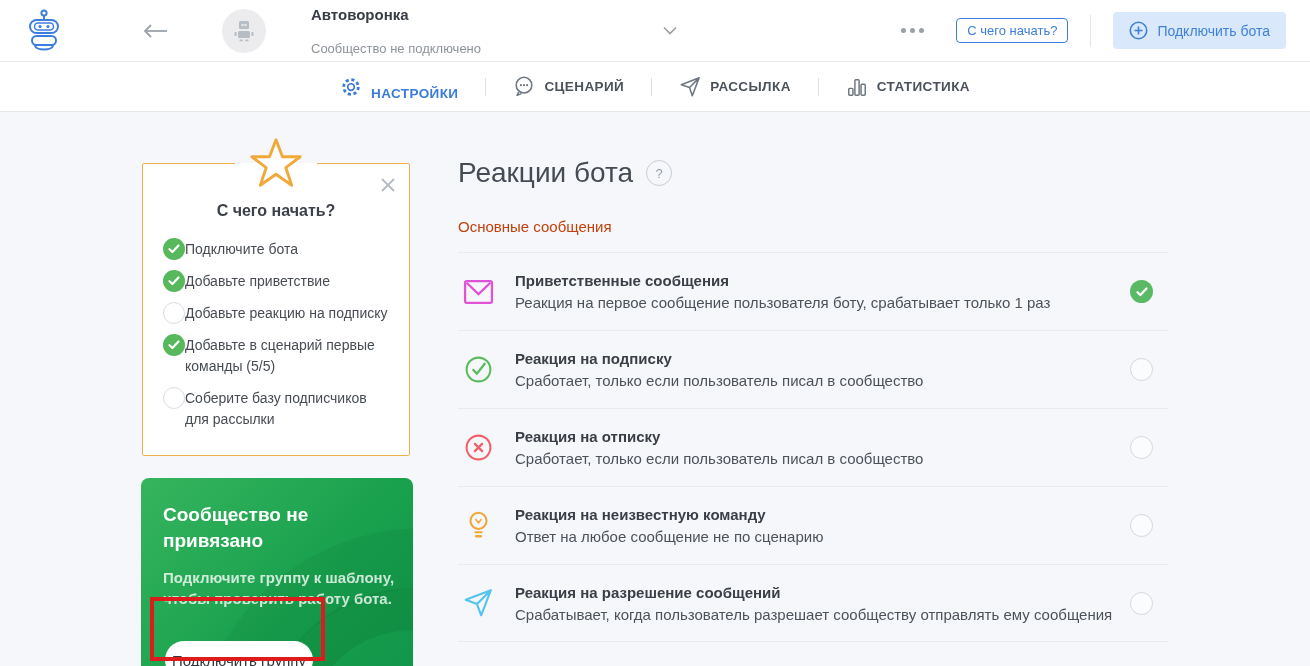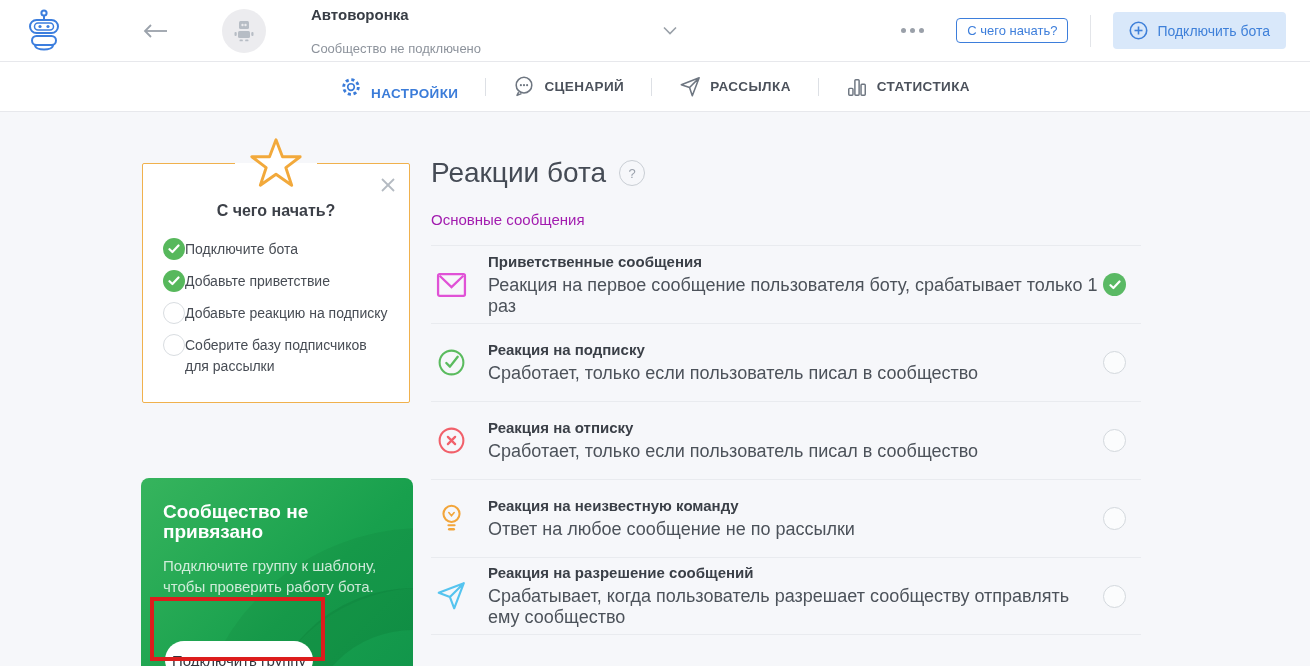--- a/index.html
+++ b/index.html
@@ -53,41 +53,41 @@
   .cl-circle.pending { background:#fff; border:1.5px solid #d9dde1; }
   .cl-label { font-size:14px; line-height:21px; color:#474c54; padding-top:1px; }
 
   
   .green-card { position:absolute; left:141px; top:366px; width:272px; height:240px;
     border-radius:8px; overflow:hidden; background:linear-gradient(135deg,#36b45d 0%,#18a04d 55%,#10934a 100%); }
   .ring { position:absolute; border-radius:50%; border:42px solid rgba(0,70,25,.12); }
   .ring.r1 { width:300px; height:300px; right:-150px; bottom:-170px; }
   .ring.r2 { width:460px; height:460px; right:-240px; bottom:-270px; border-width:60px; border-color:rgba(0,70,25,.07); }
   .gc-inner { position:relative; padding:24px 22px; }
-  .gc-title { color:#fff; font-size:19px; font-weight:bold; line-height:20px; width:210px; }
-  .gc-desc { color:rgba(255,255,255,.78); font-size:15px; line-height:21px; width:242px; margin-top:13px; }
+  .gc-title { color:#fff; font-size:19px; font-weight:bold; line-height:26px; width:210px; }
+  .gc-desc { color:rgba(255,255,255,.78); font-size:15px; line-height:21px; width:242px; margin-top:13px;font-weight:bold; }
   .gc-btn { position:absolute; left:24px; top:134px; width:148px; height:38px; border-radius:19px;
     background:#fff; border:none; font-size:15px; color:#33373d; cursor:pointer; font-family:inherit;margin-top:29px; }
   .annotation { position:absolute; left:9px; top:119px; width:175px; height:64px;
     border:4px solid #dd1d1d; }
 
   
-  .main-col { position:absolute; left:431px; top:0; width:710px; }
+  .main-col { position:absolute; left:458px; top:0; width:710px; }
   .page-title-row { margin-top:45px; display:flex; align-items:center; gap:13px; }
   .page-title { font-size:28px; font-weight:400; color:#454b55; }
   .help-badge { width:26px; height:26px; border-radius:50%; border:1px solid #c9ced4; background:transparent;
     color:#9aa1ab; font-size:13px; display:flex; align-items:center; justify-content:center; cursor:pointer; }
-  .section-label { margin-top:22px; font-size:15px; color:#a21caf; }
+  .section-label { margin-top:29px; font-size:15px; color:#c2410c; }
   .reaction-list { margin-top:17px; }
   .reaction-row { display:flex; align-items:center; height:78px; border-top:1px solid #e9ebef; }
   .reaction-row:last-child { border-bottom:1px solid #e9ebef; }
   .r-icon { width:34px; margin-left:3px; flex:0 0 auto; display:flex; align-items:center; justify-content:center; }
   .r-text { margin-left:20px; }
   .r-title { font-size:15px; font-weight:bold; color:#3a3f47; }
-  .r-desc { font-size:18px; color:#4c525a; margin-top:5px; }
+  .r-desc { font-size:15px; color:#4c525a; margin-top:5px; }
   .r-toggle { margin-left:auto; margin-right:15px; width:23px; height:23px; border-radius:50%;
     flex:0 0 auto; display:flex; align-items:center; justify-content:center; cursor:pointer; }
   .r-toggle.on { background:#5ab964; }
   .r-toggle.off { background:#fbfcfd; border:1.5px solid #d3d8dd; }
 </style>
 </head>
 <body>
 
 <div class="header">
   <svg class="logo" viewBox="0 0 40 48" fill="none">
@@ -220,20 +220,28 @@
             </svg>
           </span>
     <span class="cl-label">Добавьте приветствие</span>
   </div>
 
   <div class="cl-item">
     <span class="cl-circle pending"></span>
     <span class="cl-label">Добавьте реакцию на подписку</span>
   </div>
 
+  <div class="cl-item">
+    <span class="cl-circle done">
+            <svg width="12" height="10" viewBox="0 0 12 10">
+              <path d="M1.5 5.2 L4.4 8 L10.5 1.5" fill="none" stroke="#fff" stroke-width="2.2" stroke-linecap="round" stroke-linejoin="round"></path>
+            </svg>
+          </span>
+    <span class="cl-label">Добавьте в сценарий первые команды (5/5)</span>
+  </div>
 
   <div class="cl-item">
     <span class="cl-circle pending"></span>
     <span class="cl-label">Соберите базу подписчиков для рассылки</span>
   </div>
 </div>
   </div>
 
   <div class="green-card">
     <div class="ring r2"></div>
@@ -303,32 +311,32 @@
     <span class="r-icon">
             <svg width="27" height="31" viewBox="0 0 26 30" fill="none">
       <circle cx="13" cy="10.5" r="7.8" stroke="#f2a53a" stroke-width="2"></circle>
       <path d="M10.4 9.2 L13 12.4 L15.6 9.2" stroke="#f2a53a" stroke-width="1.5" fill="none" stroke-linecap="round"></path>
       <line x1="10" y1="21.5" x2="16" y2="21.5" stroke="#f2a53a" stroke-width="2" stroke-linecap="round"></line>
       <line x1="10.8" y1="25.5" x2="15.2" y2="25.5" stroke="#f2a53a" stroke-width="2.4" stroke-linecap="round"></line>
     </svg>
           </span>
     <span class="r-text">
       <div class="r-title">Реакция на неизвестную команду</div>
-      <div class="r-desc">Ответ на любое сообщение не по рассылки</div>
+      <div class="r-desc">Ответ на любое сообщение не по сценарию</div>
     </span>
     <span class="r-toggle off"></span>
   </div>
 
   <div class="reaction-row">
     <span class="r-icon">
             <svg width="32" height="32" viewBox="0 0 30 30" fill="none">
       <path d="M27 3 L14 16 M27 3 L18 26.5 L14 16 L3.5 12 Z" stroke="#55c4ef" stroke-width="2" stroke-linejoin="round" stroke-linecap="round"></path>
     </svg>
           </span>
     <span class="r-text">
       <div class="r-title">Реакция на разрешение сообщений</div>
-      <div class="r-desc">Срабатывает, когда пользователь разрешает сообществу отправлять ему сообщество</div>
+      <div class="r-desc">Срабатывает, когда пользователь разрешает сообществу отправлять ему сообщения</div>
     </span>
     <span class="r-toggle off"></span>
   </div>
 </div>
   </div>
 </div>
 
 </body></html>

